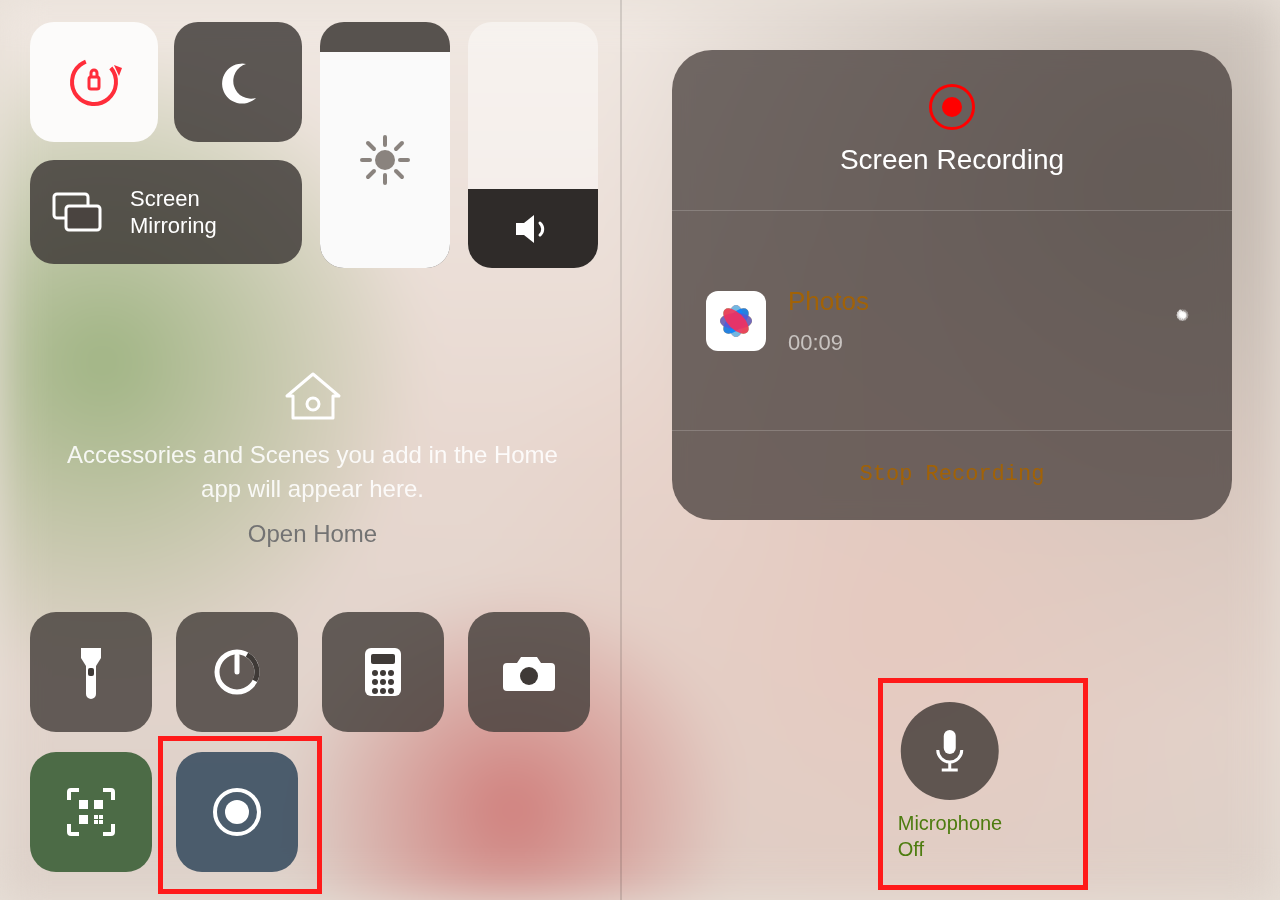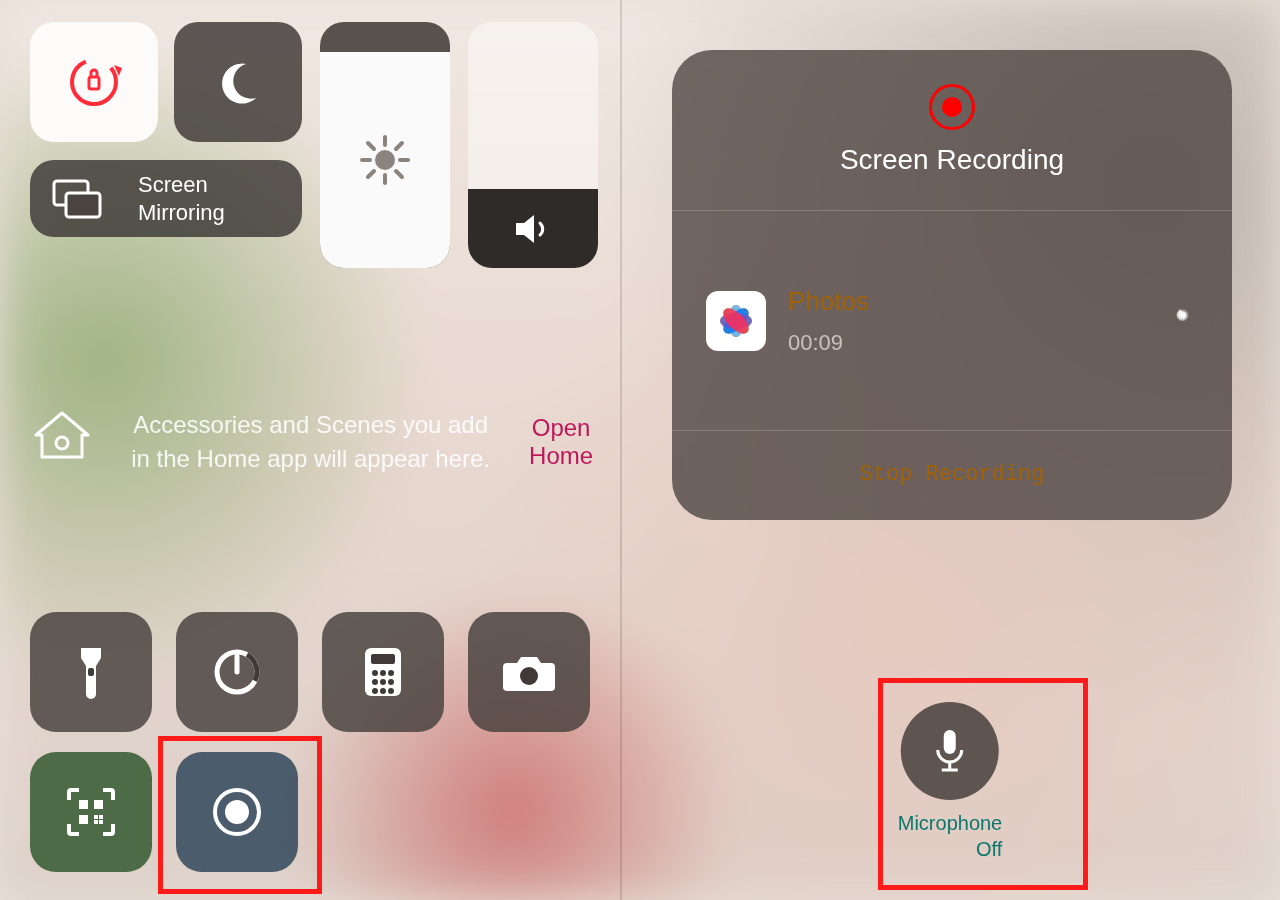--- a/index.html
+++ b/index.html
@@ -78,41 +78,41 @@
     overflow:hidden;
   }
   .vol-fill {
     position:absolute; left:0; right:0; bottom:0;
     height: 32%; background: #2f2b29;
     display:flex; align-items:center; justify-content:center;
   }
 
   
   .mirror {
-    left: 30px; top: 160px; width: 272px; height: 77px;
+    left: 30px; top: 160px; width: 272px; height: 104px;
     background: rgba(60,55,52,0.82);
     justify-content: flex-start;
     padding-left: 20px;
-    gap: 34px;
+    gap: 26px;
     color: #fff;
   }
   .mirror .lbl { font-size: 22px; line-height: 1.25; }
 
   
   .homecard {
     position: absolute;
-    left: 30px; top: 319px; width: 565px; height: 232px;
+    left: 30px; top: 342px; width: 565px; height: 232px;
     border-radius: 30px;
-    display:flex; align-items:center; justify-content:center;
+    display:flex; flex-direction:column; align-items:center; justify-content:center;
     text-align:center;
     color: rgba(255,255,255,0.88);
     font-size: 24px;
   }
   .homecard .msg { padding: 0 28px; line-height:1.4; margin-top:14px;}
-  .homecard .link { color:#be185d; margin-top:14px; font-size:24px;}
+  .homecard .link { color:#737373; margin-top:14px; font-size:24px;}
 
   
   .tool {
     width: 122px; height: 120px;
     border-radius: 26px;
     background: rgba(70,63,60,0.82);
     display:flex; align-items:center; justify-content:center;
   }
   .row1 { position:absolute; left:30px; top:612px; display:flex; gap:24px; }
   .row2 { position:absolute; left:30px; top:752px; display:flex; gap:24px; }
@@ -180,21 +180,21 @@
     position:absolute;
     left: 50%; transform: translateX(-50%);
     top: 702px;
     display:flex; flex-direction:column; align-items:center; gap:10px;
   }
   .mic-circle {
     width: 98px; height:98px; border-radius:50%;
     background: rgba(72,63,60,0.85);
     display:flex; align-items:center; justify-content:center;
   }
-  .mic-label { color:#0f766e; font-size:20px; text-align:right; line-height:1.3;}
+  .mic-label { color:#4d7c0f; font-size:20px; text-align:left; line-height:1.3;}
 
   svg { display:block; }
 </style>
 </head>
 <body>
 
 <div class="bg"></div>
 <div class="stage">
 
   <div class="left">

